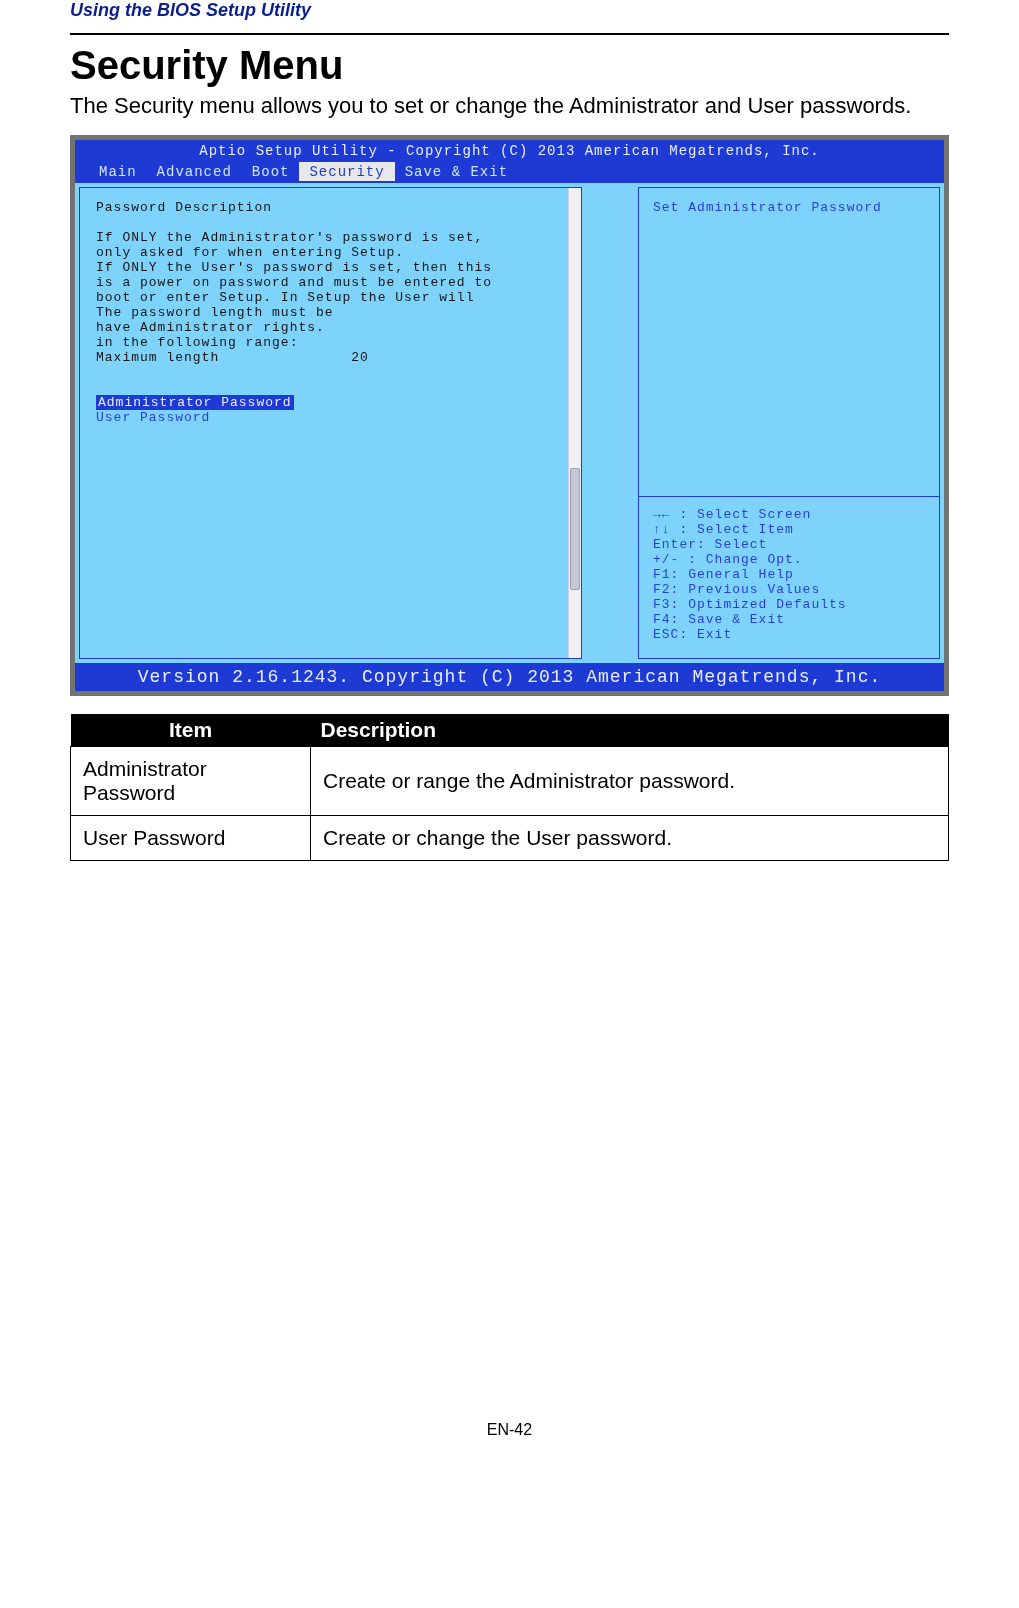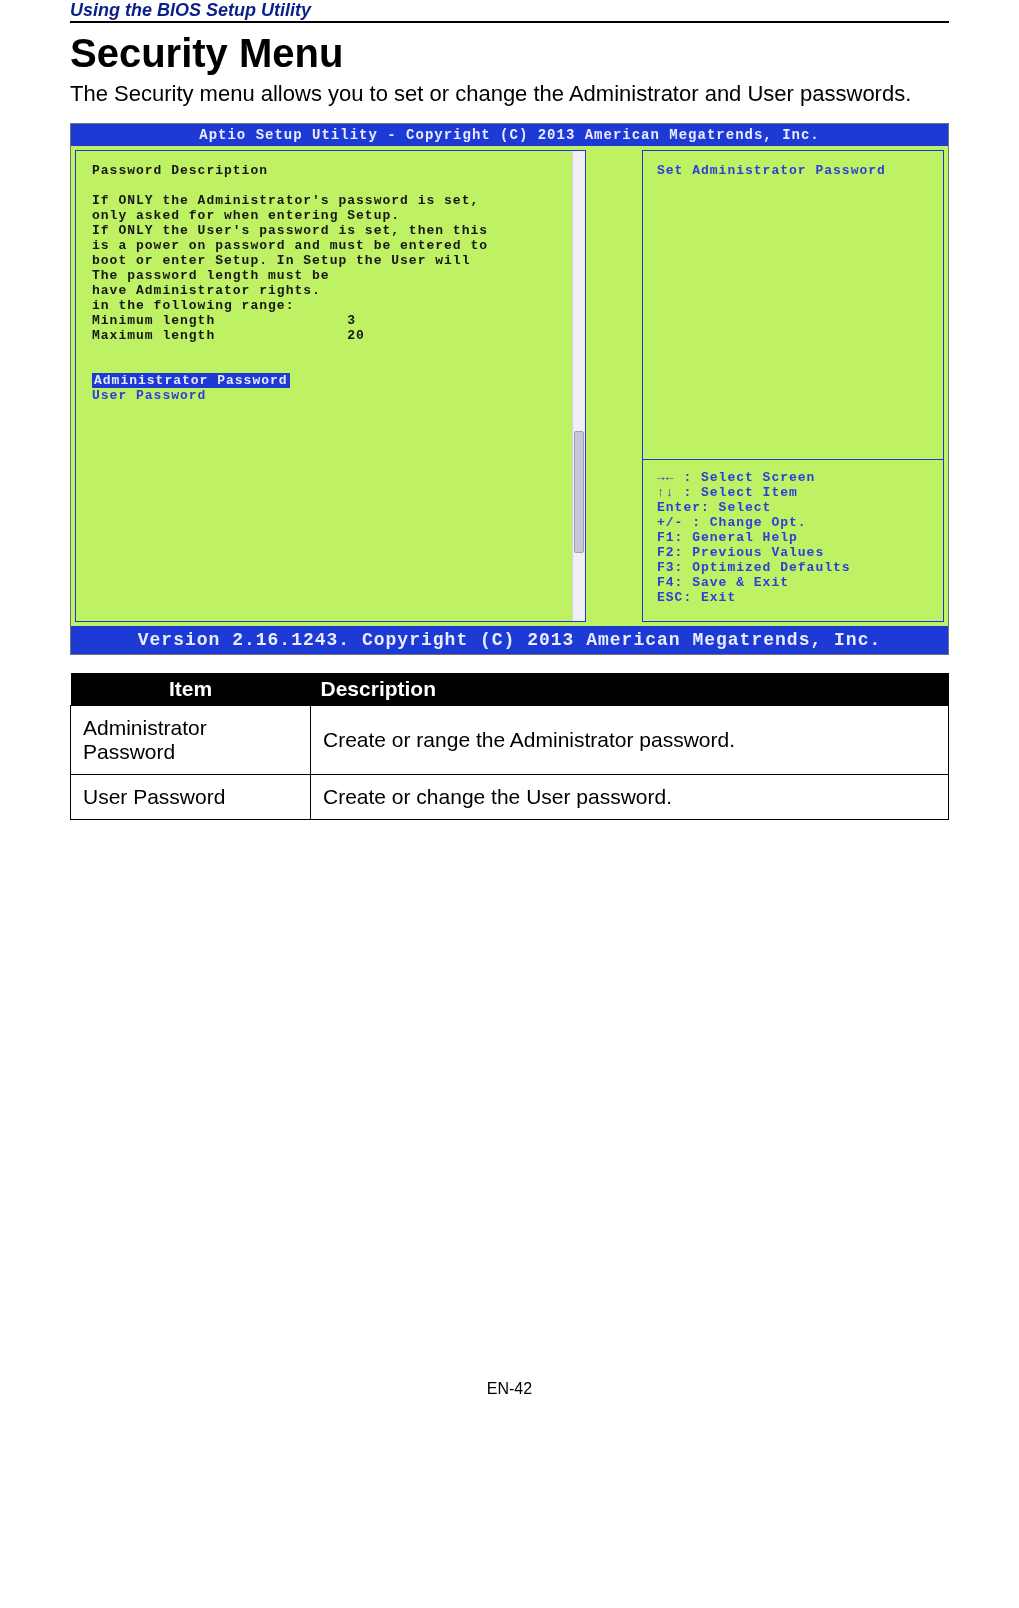--- a/index.html
+++ b/index.html
@@ -12,43 +12,43 @@
   }
   .page {
     padding: 0 70px 40px 70px;
   }
   .doc-header {
     font-family: Verdana, Arial, sans-serif;
     font-weight: bold;
     font-style: italic;
     color: #0b1f8a;
     font-size: 18px;
-    padding-bottom: 0;
+    padding-bottom: 12px;
     border-bottom: 2px solid #000;
     margin-bottom: 8px;
   }
   h1.section-title {
     font-family: Verdana, Arial, sans-serif;
     font-weight: bold;
     font-size: 40px;
     margin: 4px 0 2px 0;
   }
   p.intro {
     font-size: 22px;
     margin: 4px 0 14px 0;
     line-height: 1.3;
   }
 
   
   .bios {
-    border: 1px solid #737373;
-    background: #bef264;
+    border: 5px solid #737373;
+    background: #7dd3fc;
     font-family: "Courier New", monospace;
     letter-spacing: 1px;
-    font-weight: bold;
+    font-weight: normal;
     color: #161616;
   }
   .bios-topbar {
     background: #1d3bd4;
     color: #e9ecff;
     text-align: center;
     font-size: 14px;
     padding: 3px 0;
   }
   .bios-tabs {
@@ -164,34 +164,40 @@
 
   <div class="doc-header">Using the BIOS Setup Utility</div>
 
   <h1 class="section-title">Security Menu</h1>
 
   <p class="intro">The Security menu allows you to set or change the Administrator and User passwords.</p>
 
   <div class="bios">
     <div class="bios-topbar">Aptio Setup Utility - Copyright (C) 2013 American Megatrends, Inc.</div>
 
+    <div class="bios-tabs">
+      <span class="bios-tab">Main</span>
+      <span class="bios-tab">Advanced</span>
+      <span class="bios-tab">Boot</span>
+      <span class="bios-tab active">Security</span>
+      <span class="bios-tab">Save &amp; Exit</span>
+    </div>
 
     <div class="bios-body">
       <div class="bios-left">
         <div class="line">Password Description</div>
         <div class="line">&nbsp;</div>
         <div class="line">If ONLY the Administrator's password is set,</div>
         <div class="line">only asked for when entering Setup.</div>
         <div class="line">If ONLY the User's password is set, then this</div>
         <div class="line">is a power on password and must be entered to</div>
         <div class="line">boot or enter Setup. In Setup the User will</div>
         <div class="line">The password length must be</div>
         <div class="line">have Administrator rights.</div>
         <div class="line">in the following range:</div>
-        <div class="line"><span>Minimum length</span><span>               </span><span>3</span></div>
         <div class="line"><span>Maximum length</span><span>               </span><span>20</span></div>
         <div class="line">&nbsp;</div>
         <div class="line">&nbsp;</div>
         <div class="line"><span class="sel">Administrator Password</span></div>
         <div class="line"><span class="link">User Password</span></div>
 
         <div class="scroll-track">
           <div class="scroll-thumb"></div>
         </div>
       </div>

